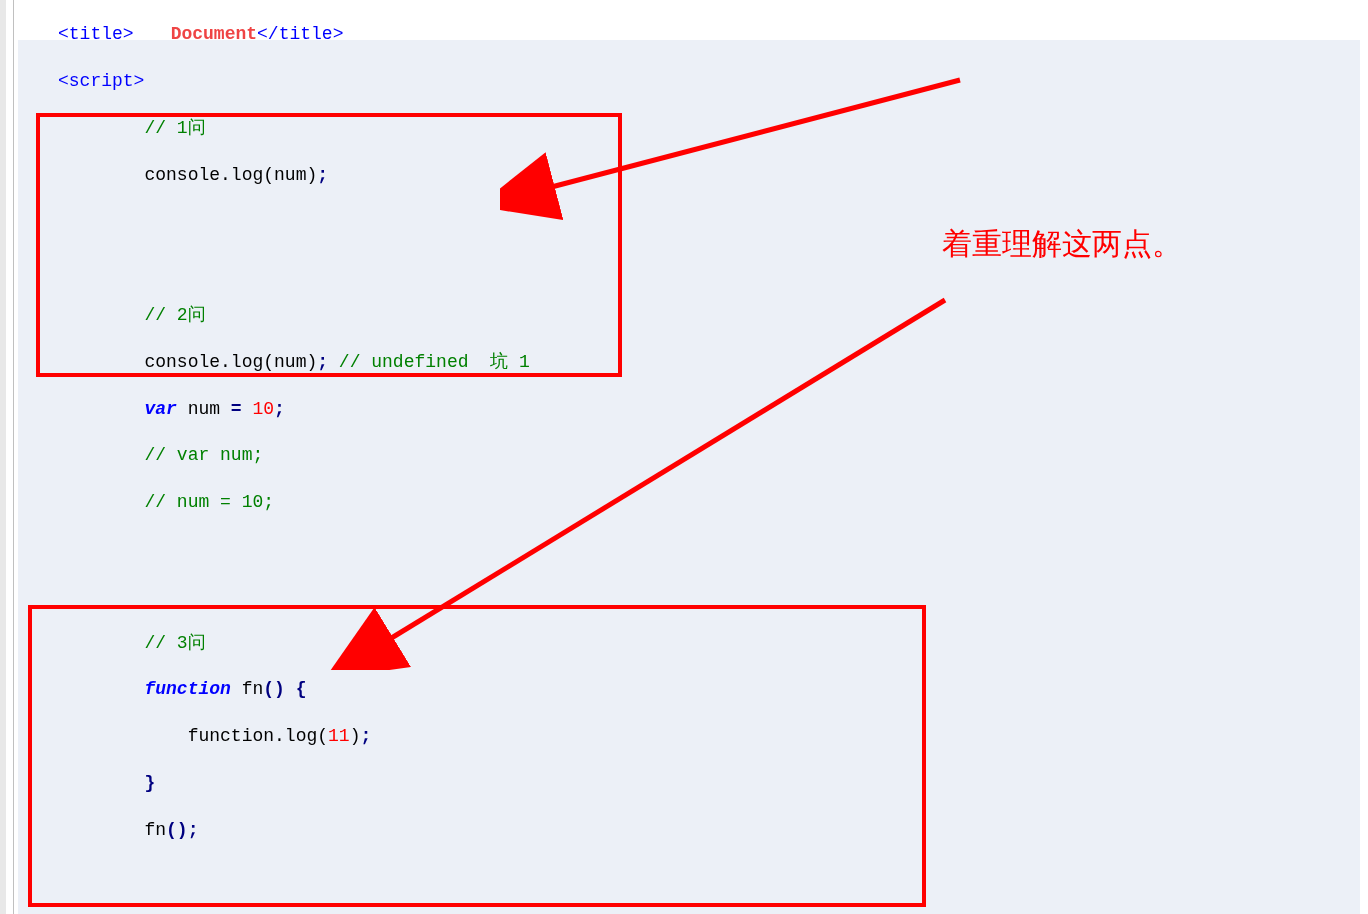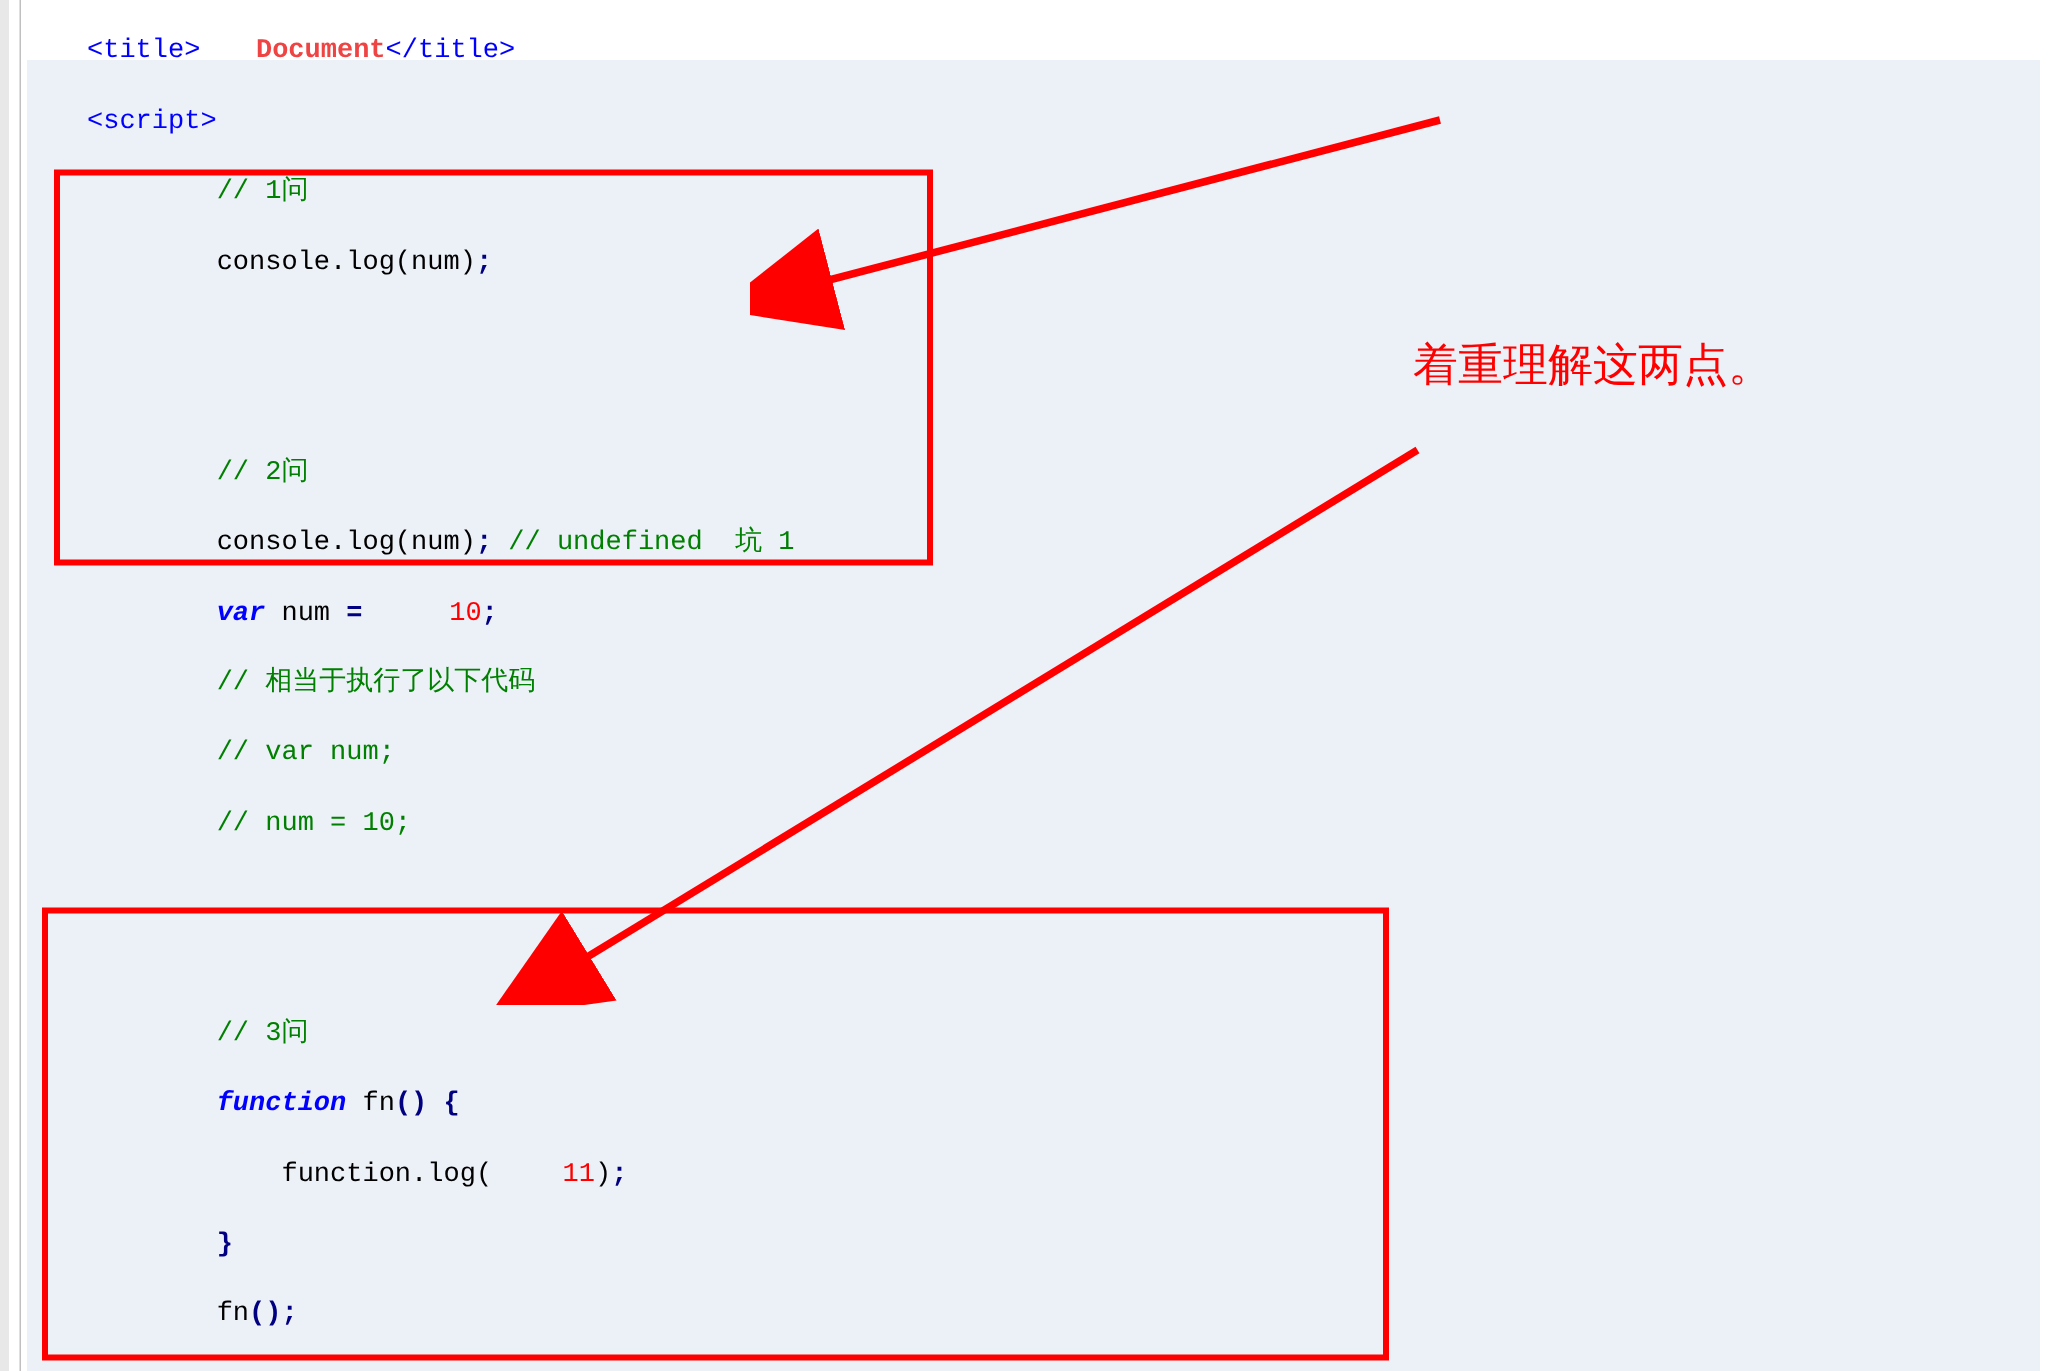--- a/index.html
+++ b/index.html
@@ -44,21 +44,21 @@
     background: #ecf0f7;
   }
   .code-area {
     position: relative;
     white-space: pre;
     padding-top: 0;
   }
   .line { display: block; height: 23.4px; padding-left: 40px; }
   .kw { color: #0000ff; font-weight: bold; font-style: italic; }
   .tag { color: #0000ff; }
-  .num { color: #ff0000; margin-left: 47px; }
+  .num { color: #ff0000; }
   .ident { color: #ef4444; font-weight: bold; margin-left: 37px; }
   .comment { color: #008000; text-align: center; }
   .punc { color: #000080; font-weight: bold; }
   .plain { color: #000; }
   
   .highlight-box {
     position: absolute;
     border: 4px solid #ff0000;
     background: transparent;
     z-index: 5;
@@ -92,21 +92,20 @@
   <div class="code-area">
 <span class="line"><span class="tag">&lt;title&gt;</span><span class="ident">Document</span><span class="tag">&lt;/title&gt;</span></span>
 <span class="line"><span class="tag">&lt;script&gt;</span></span>
 <span class="line">        <span class="comment">// 1问</span></span>
 <span class="line">        <span class="plain">console.log(num)</span><span class="punc">;</span></span>
 <span class="line"></span>
 <span class="line"></span>
 <span class="line">        <span class="comment">// 2问</span></span>
 <span class="line">        <span class="plain">console.log(num)</span><span class="punc">;</span><span class="comment"> // undefined  坑 1</span></span>
 <span class="line">        <span class="kw">var</span><span class="plain"> num </span><span class="punc">=</span><span class="plain"> </span><span class="num">10</span><span class="punc">;</span></span>
-<span class="line">        <span class="comment">// 相当于执行了以下代码</span></span>
 <span class="line">        <span class="comment">// var num;</span></span>
 <span class="line">        <span class="comment">// num = 10;</span></span>
 <span class="line"></span>
 <span class="line"></span>
 <span class="line">        <span class="comment">// 3问</span></span>
 <span class="line">        <span class="kw">function</span><span class="plain"> fn</span><span class="punc">()</span><span class="punc"> {</span></span>
 <span class="line">        <span class="plain">    function.log(</span><span class="num">11</span><span class="plain">)</span><span class="punc">;</span></span>
 <span class="line">        <span class="punc">}</span></span>
 <span class="line">        <span class="plain">fn</span><span class="punc">()</span><span class="punc">;</span></span>
 

